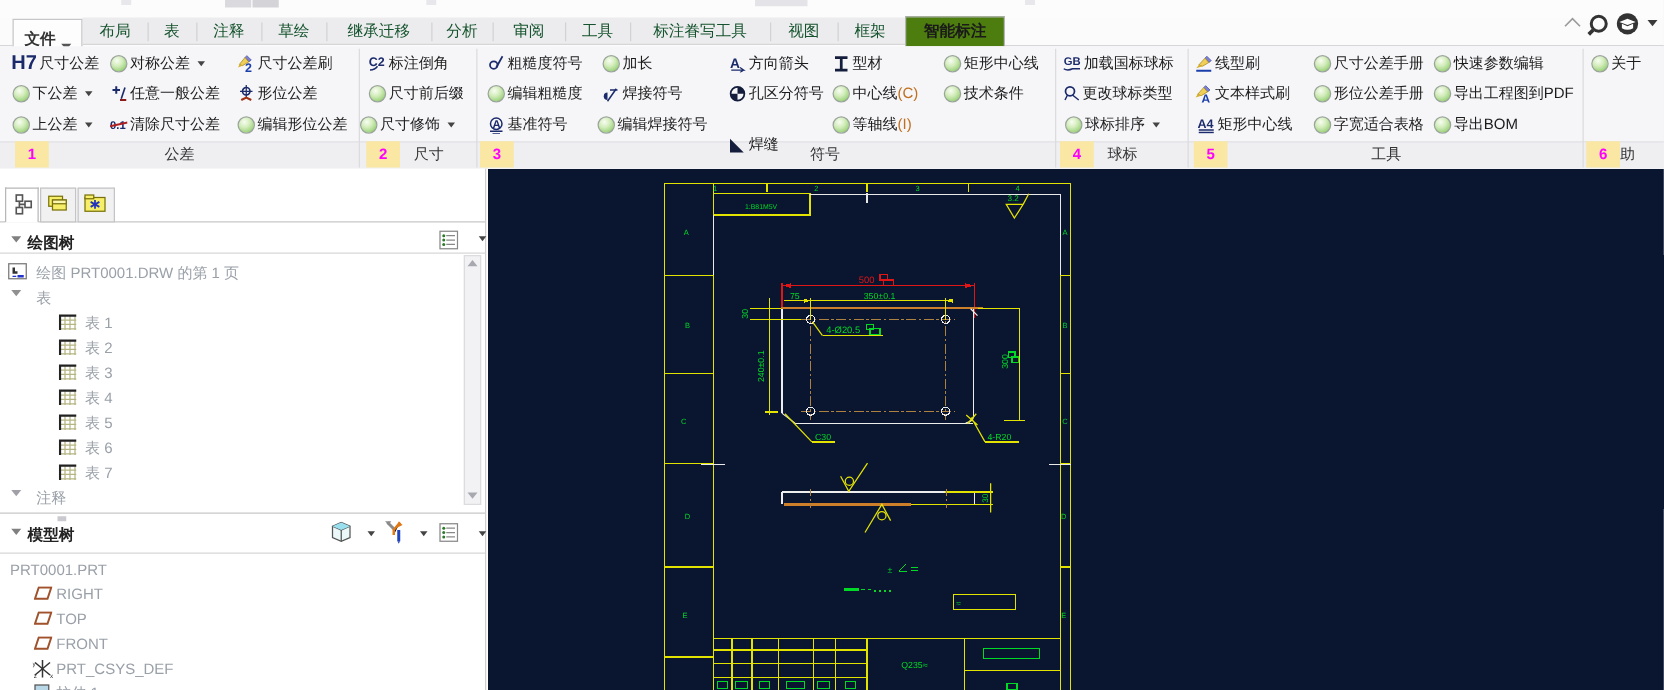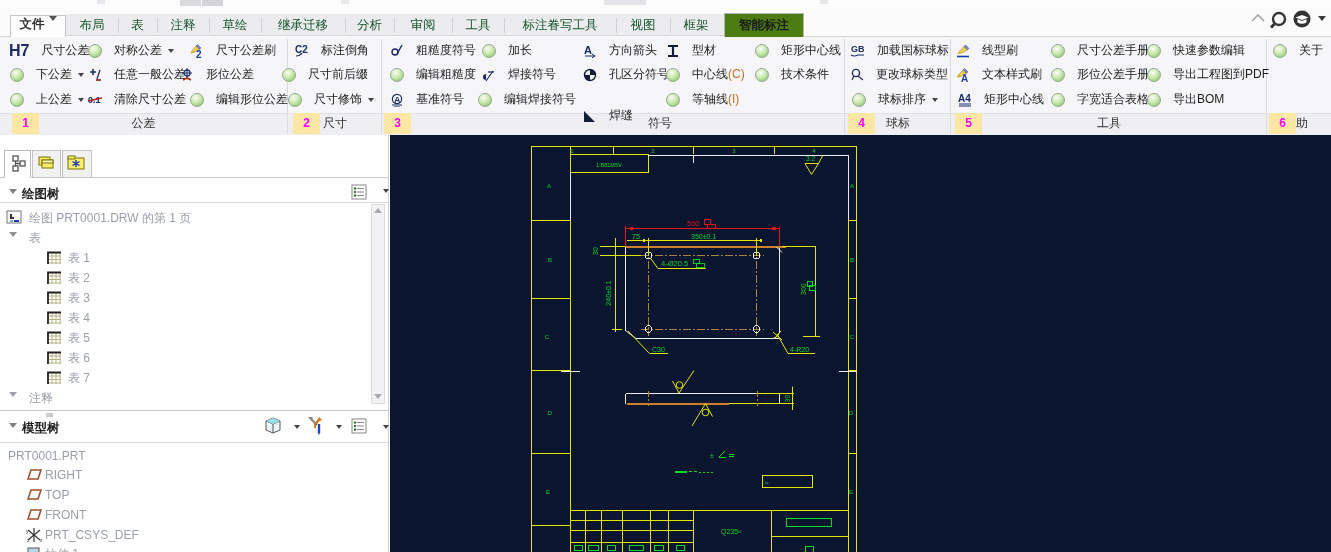--- a/index.html
+++ b/index.html
@@ -1,19 +1,19 @@
 <!DOCTYPE html>
 <html><head><meta charset="utf-8">
 <style>
 *{margin:0;padding:0;box-sizing:border-box}
 html,body{width:1331px;height:552px;overflow:hidden;font-family:"Liberation Sans",sans-serif;background:#fff}
 .abs{position:absolute}
 
 .btn{position:absolute;height:15px;display:flex;align-items:center;font-size:12px;color:#1c1c1c;white-space:nowrap;line-height:15px}
-.btn .lb{margin-left:12px}
+.btn .lb{margin-left:2px}
 .orb{width:14px;height:14px;border-radius:50%;background:radial-gradient(circle at 38% 30%,#f8fdf2,#d2ecba 40%,#a6d787 70%,#7cb45c 95%);border:1px solid #9aa49a;flex:0 0 14px}
 .car{width:0;height:0;border-left:3.5px solid transparent;border-right:3.5px solid transparent;border-top:4px solid #444;margin-left:6px}
 .ico{flex:0 0 14px;width:14px;height:14px;position:relative}
 .chip{position:absolute;top:113px;width:27px;height:21px;background:#fae7a3;color:#f0f;font-size:12px;font-weight:bold;text-align:center;line-height:21px}
 .glab{position:absolute;top:113px;height:21px;font-size:12px;color:#333;line-height:21px}
 .sep{position:absolute;top:39px;width:1px;height:95px;background:#dcdcde}
 .tabtxt{position:absolute;top:14px;height:23px;line-height:23px;font-size:12.5px;color:#14532d;text-align:center}
 .tsep{position:absolute;top:18px;height:15px;width:1px;background:#d2d2d4}
 
 .trow{position:absolute;font-size:12px;color:#9aa0a8;white-space:nowrap;height:14px;line-height:14px}
@@ -27,21 +27,21 @@
 <div class="abs" style="left:97px;top:0;width:8px;height:4px;background:#e8e8ec"></div>
 <div class="abs" style="left:341px;top:0;width:8px;height:4px;background:#e8e8ec"></div>
 <div class="abs" style="left:604px;top:0;width:42px;height:5px;background:#e4e4e8"></div>
 <div class="abs" style="left:820px;top:0;width:8px;height:4px;background:#e8e8ec"></div>
 
 <div class="abs" style="left:0;top:14px;width:1331px;height:23px;background:#fbfbfc"></div>
 <div class="abs" style="left:66px;top:14px;width:738px;height:22px;background:#ececee;border-bottom:1px solid #d6d6d8"></div>
 <div class="abs" style="left:0;top:36px;width:66px;height:1px;background:#d6d6d8"></div>
 <div class="abs" style="left:804px;top:36px;width:527px;height:1px;background:#d6d6d8"></div>
 
-<div class="abs" style="left:10px;top:15px;width:56px;height:26px;background:#fdfdfd;border:1px solid #c6c6c8;font-size:12.5px;color:#333;font-weight:bold;display:flex;align-items:flex-start;justify-content:center">文件<span style="width:0;height:0;border-left:4px solid transparent;border-right:4px solid transparent;border-top:5px solid #555;margin-left:4px"></span></div>
+<div class="abs" style="left:10px;top:15px;width:56px;height:26px;background:#fdfdfd;border:1px solid #c6c6c8;font-size:12.5px;color:#333;font-weight:bold;display:flex;align-items:flex-end;justify-content:center">文件<span style="width:0;height:0;border-left:4px solid transparent;border-right:4px solid transparent;border-top:5px solid #555;margin-left:4px"></span></div>
 
 <div class="tabtxt" style="left:66px;width:52px">布局</div>
 <div class="tsep" style="left:118px"></div>
 
 <div class="tabtxt" style="left:118px;width:39px">表</div>
 <div class="tsep" style="left:157px"></div>
 
 <div class="tabtxt" style="left:157px;width:52px">注释</div>
 <div class="tsep" style="left:209px"></div>
 
@@ -85,21 +85,21 @@
 <div class="sep" style="left:287px"></div>
 <div class="sep" style="left:381px"></div>
 <div class="sep" style="left:844px"></div>
 <div class="sep" style="left:950px"></div>
 <div class="sep" style="left:1266px"></div>
 
 <div class="chip" style="left:12px">1</div>
 <div class="glab" style="left:0;width:287px;text-align:center">公差</div>
 
 <div class="chip" style="left:293px">2</div>
-<div class="glab" style="left:323px;width:40px;text-align:left">尺寸</div>
+<div class="glab" style="left:323px;width:40px;text-align:center">尺寸</div>
 
 <div class="chip" style="left:384px">3</div>
 <div class="glab" style="left:640px;width:40px;text-align:center">符号</div>
 
 <div class="chip" style="left:848px">4</div>
 <div class="glab" style="left:878px;width:40px;text-align:center">球标</div>
 
 <div class="chip" style="left:955px">5</div>
 <div class="glab" style="left:1089px;width:40px;text-align:center">工具</div>
 
@@ -149,21 +149,21 @@
 <div class="btn" style="left:190px;top:43px">
     <svg class="ico" viewBox="0 0 14 14">
       <path d="M7.5 0.5 L11 4 L9 5.5 L6 2 Z" fill="#7a80d8" stroke="#4a50a0" stroke-width=".6"></path>
       <path d="M6 2 L9 5.5 L4 8.5 L1.5 7.5 Z" fill="#f0cf58" stroke="#a8861a" stroke-width=".6"></path>
       <path d="M1.5 7.5 L0.5 10 L4 8.5 Z" fill="#d8ae2a"></path>
       <text x="6" y="13.5" font-size="10" font-weight="bold" fill="#1b3faa">2</text>
     </svg>
     <span class="lb">尺寸公差刷</span>
   </div>
 
-<div class="btn" style="left:180px;top:67px">
+<div class="btn" style="left:190px;top:67px">
     <svg class="ico" viewBox="0 0 14 14">
       <circle cx="7" cy="5" r="3" fill="none" stroke="#1b2a6b" stroke-width="1.3"></circle>
       <path d="M7 0 V10 M2 5 H12" stroke="#1b2a6b" stroke-width="1"></path>
       <path d="M3 12 L7 10 L11 12" stroke="#a03010" stroke-width="1.6" fill="none"></path>
     </svg>
     <span class="lb">形位公差</span>
   </div>
 
 <div class="btn" style="left:190px;top:92px">
     <span class="orb"></span>
@@ -171,21 +171,21 @@
   </div>
 
 <div class="btn" style="left:295px;top:43px">
     <svg class="ico" viewBox="0 0 14 14">
       <text x="0" y="9" font-size="10" font-weight="bold" fill="#1b2a6b">C2</text>
       <path d="M1 12 Q5 12 7 9" fill="none" stroke="#1b2a6b" stroke-width="1.2"></path>
     </svg>
     <span class="lb">标注倒角</span>
   </div>
 
-<div class="btn" style="left:282px;top:67px">
+<div class="btn" style="left:295px;top:67px">
     <span class="orb"></span>
     <span class="lb">尺寸前后缀</span>
   </div>
 
 <div class="btn" style="left:288px;top:92px">
     <span class="orb"></span>
     <span class="lb">尺寸修饰</span>
     <span class="car"></span>
   </div>
 

